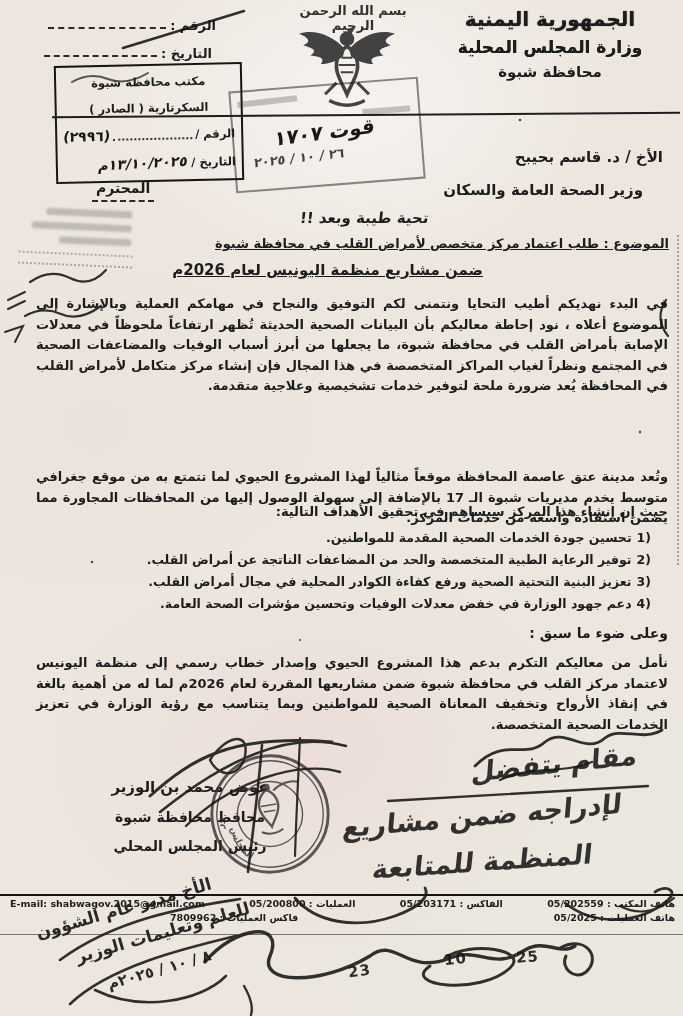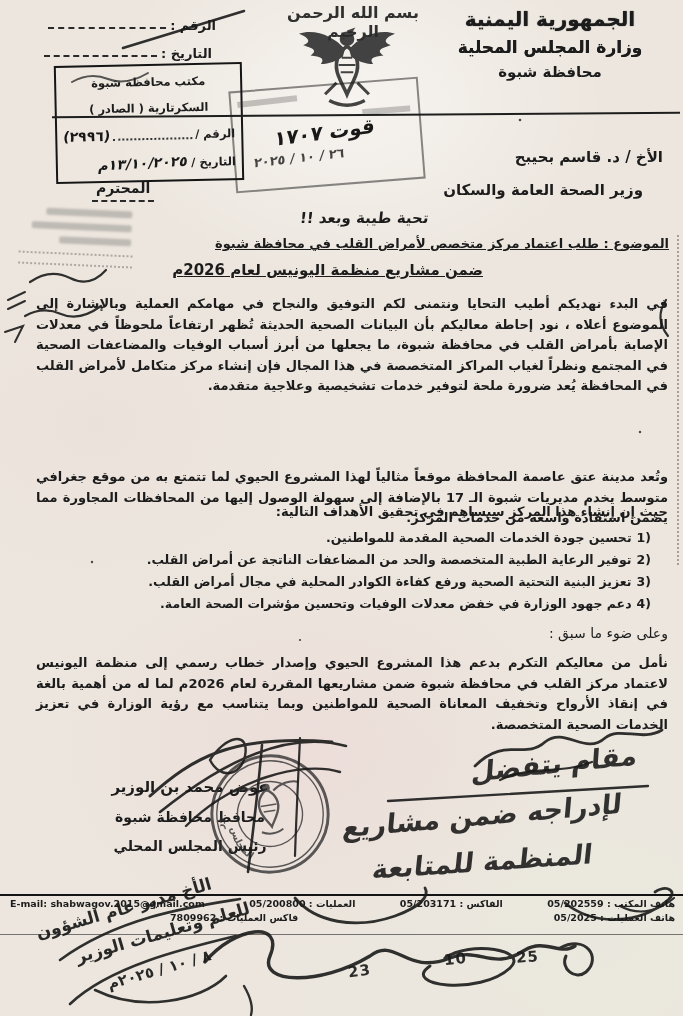--- a/index.html
+++ b/index.html
@@ -27,33 +27,33 @@
   .secbox{
     left:55px;top:64px;width:172px;height:108px;border:2.5px solid #151515;
     transform:rotate(-1.2deg);background:rgba(255,255,255,.06);font-size:11.5px;
     display:flex;flex-direction:column;justify-content:space-around;padding:3px 6px;
   }
   .secbox .r{display:flex;align-items:center;gap:3px;direction:rtl;}
   .secbox .c{justify-content:center;text-align:center;font-weight:700;}
   .secbox .dots{flex:1;border-bottom:2px dotted #333;height:8px;}
   .secbox .hv{font-size:14px;}
   .pageline{left:52px;top:114px;width:628px;border-top:2.2px solid #1e1e1e;transform:rotate(-.4deg);}
-  .basmala{left:278px;top:3px;width:150px;text-align:center;font-size:16px;font-weight:700;opacity:.9;}
+  .basmala{left:278px;top:3px;width:150px;text-align:center;font-size:13px;font-weight:700;opacity:.9;}
   .rcv{left:232px;top:84px;width:186px;height:98px;border:2px solid rgba(25,25,25,.5);transform:rotate(-4.5deg);}
   .rcv .bar{position:absolute;background:rgba(60,60,60,.28);filter:blur(.6px);}
   .addr1{top:148px;right:20px;font-size:15px;font-weight:700;}
   .addr2{top:181px;right:40px;font-size:15px;font-weight:700;}
   .muhtaram{top:180px;left:92px;font-size:14px;font-weight:700;border-bottom:2px dashed #2a2a2a;padding:0 4px 4px;}
   .greet{top:209px;left:300px;font-size:15px;font-weight:700;transform:skewX(-6deg);}
   .subj1{top:236px;right:14px;font-size:13px;font-weight:700;text-decoration:underline;}
   .subj2{top:261px;right:200px;font-size:15px;font-weight:700;text-decoration:underline;}
   .para{left:36px;right:15px;font-size:13px;font-weight:700;line-height:20.5px;text-align:justify;text-align-last:right;}
   .goals{right:32px;left:60px;font-size:12.5px;font-weight:700;line-height:22px;}
   .goals .g{display:flex;gap:5px;direction:rtl;}
-  .trans{top:625px;right:15px;font-size:14px;font-weight:400;margin-left:13px;}
+  .trans{top:625px;right:15px;font-size:14px;font-weight:700;margin-left:13px;}
   .sig{left:62px;top:778px;width:256px;text-align:center;font-weight:700;}
   .sig .n{font-size:15px;letter-spacing:2px;margin-bottom:13px;}
   .sig .t{font-size:14px;letter-spacing:2px;margin-bottom:13px;}
   .lstamp{left:16px;top:202px;width:118px;height:130px;transform:rotate(2.5deg);opacity:.55;}
   .lstamp .bar{background:rgba(50,50,50,.45);filter:blur(.8px);margin:7px 4px;height:7px;border-radius:2px;}
   .lstamp .dot{border-bottom:2px dotted rgba(40,40,40,.6);margin:9px 2px;}
   .footline1{left:0;top:894px;width:683px;border-top:2.4px solid #141414;}
   .footline2{left:0;top:934px;width:683px;border-top:1.6px solid rgba(20,20,20,.55);}
   .foot{left:10px;right:8px;top:898px;font-size:9.5px;font-weight:700;}
   .foot .row{display:flex;direction:rtl;justify-content:space-between;align-items:center;}

